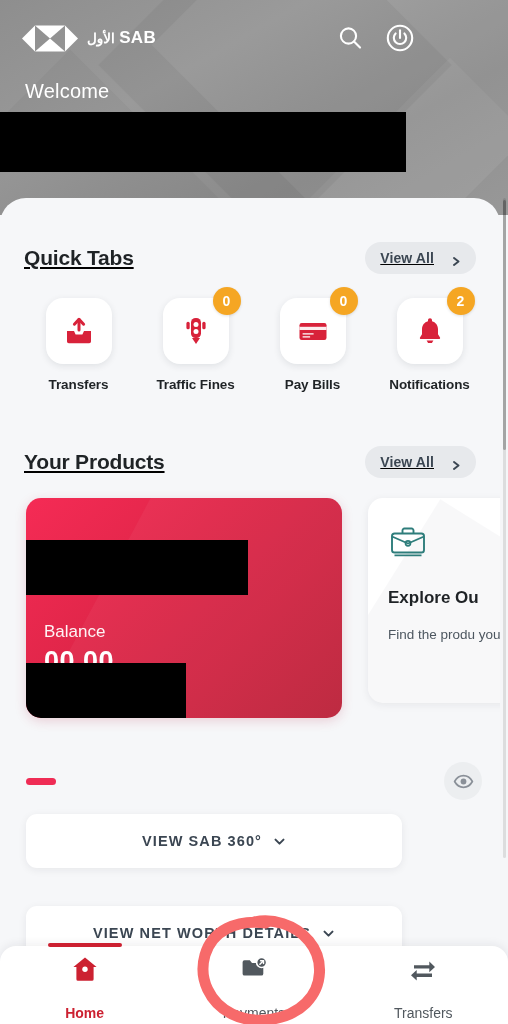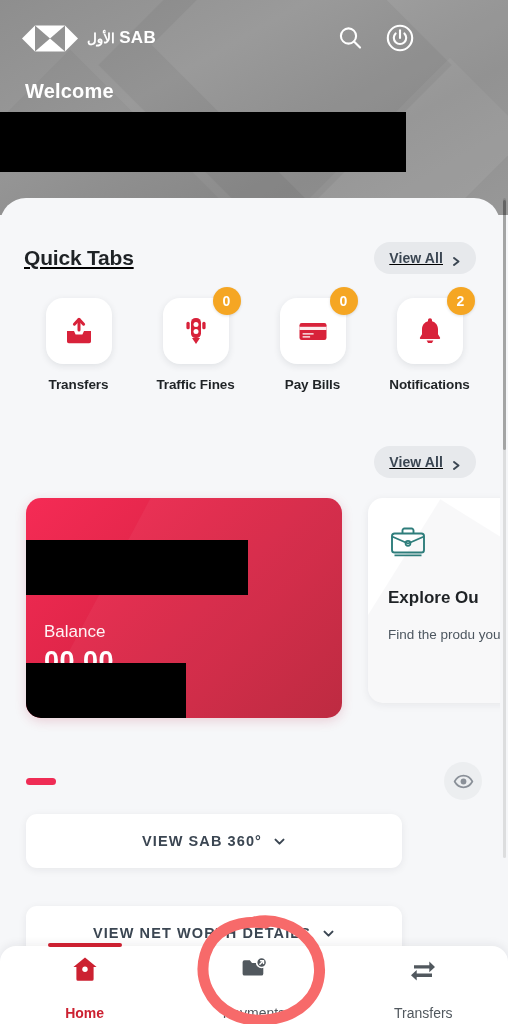--- a/index.html
+++ b/index.html
@@ -79,21 +79,21 @@
     margin-left: auto;
     display: flex; align-items: center; gap: 22px;
   }
   .hdr-ico { width: 28px; height: 28px; display: block; }
 
   .welcome {
     position: absolute;
     top: 80px; left: 25px;
     color: #ffffff;
     font-size: 20px;
-    font-weight: 700;
+    font-weight: 400;
     letter-spacing: 0.2px;
     text-align: right;
   }
   .redact {
     position: absolute;
     background: #000000;
   }
   .redact-name { top: 112px; left: 0; width: 406px; height: 60px; }
 
   
@@ -130,21 +130,21 @@
     font-size: 21px; font-weight: 700; color: #1f2326;
     letter-spacing: -0.2px;
   }
   .view-all {
     margin-left: auto;
     background: #e7e9ec;
     border: none;
     border-radius: 18px;
     height: 32px;
     padding: 0 15px;
-    display: flex; align-items: center; gap: 9px;
+    display: flex; align-items: center; gap: 18px;
     cursor: pointer;
   }
   .view-all-lbl {
     font-size: 14px; font-weight: 700; color: #3b4652;
     letter-spacing: 0.1px;
   }
   .chev-r { width: 9px; height: 9px; display:block; }
 
   
   #quick-head { position: absolute; top: 44px; left: 0; width: 500px; }
@@ -448,20 +448,21 @@
               <path d="M13.6 26.4a3.5 3.5 0 0 0 6.8 0z" fill="#d8223a"></path>
             </svg>
           </span>
           <span class="badge">2</span>
         </div>
         <div class="tile-lbl">Notifications</div>
       </div>
     </div>
 
     <div class="sec-head" id="prod-head">
+      <span class="sec-title">Your Products</span>
       <button class="view-all">
         <span class="view-all-lbl">View All</span>
         <span class="chev-r">
           <svg viewBox="0 0 9 9" width="9" height="9">
             <polyline points="2,1 6.5,4.5 2,8" fill="none" stroke="#3b4652" stroke-width="1.9" stroke-linecap="round" stroke-linejoin="round"></polyline>
           </svg>
         </span>
       </button>
     </div>
 

